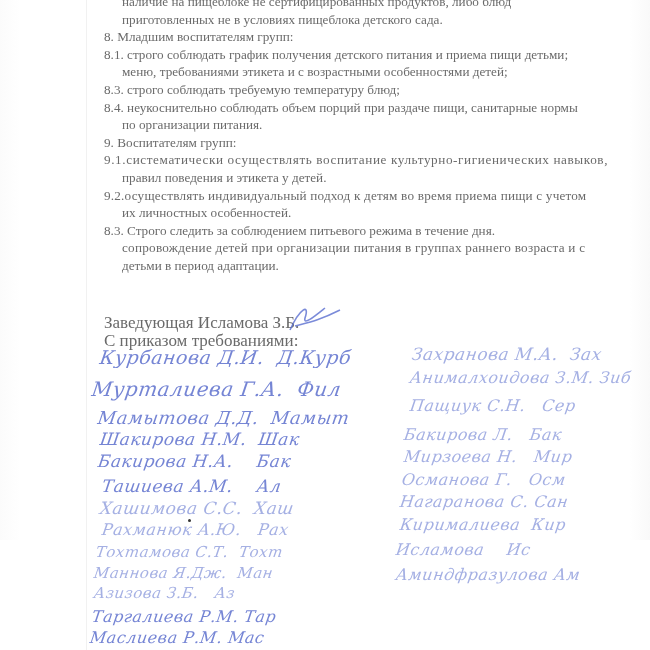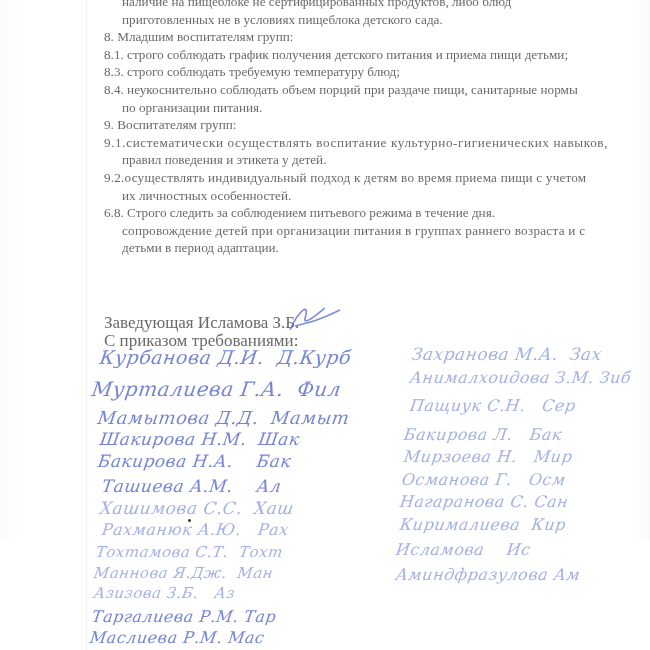--- a/index.html
+++ b/index.html
@@ -52,29 +52,30 @@
 <div class="page">
   <div class="fold"></div>
 
   <div class="printed">
     <div class="just indent">
         <span>наличие на пищеблоке не сертифицированных продуктов, либо блюд</span>
       </div>
     <div class="line indent">приготовленных не в условиях пищеблока детского сада.</div>
     <div class="line">8. Младшим воспитателям групп:</div>
     <div class="line">8.1. строго соблюдать график получения детского питания и приема пищи детьми;</div>
+    <div class="line indent">меню, требованиями этикета и  с возрастными особенностями  детей;</div>
     <div class="line">8.3. строго соблюдать требуемую температуру блюд;</div>
     <div class="line">8.4. неукоснительно соблюдать объем порций при раздаче пищи, санитарные нормы</div>
     <div class="line indent">по организации питания.</div>
     <div class="line">9. Воспитателям групп:</div>
     <div class="line" style="letter-spacing:0.6px">9.1.систематически осуществлять воспитание культурно-гигиенических навыков,</div>
     <div class="line indent">правил поведения и этикета у детей.</div>
     <div class="line" style="letter-spacing:0.2px">9.2.осуществлять индивидуальный подход к детям во время приема пищи с учетом</div>
     <div class="line indent">их личностных особенностей.</div>
-    <div class="line">6.8. Строго следить за соблюдением питьевого режима в течение дня.</div>
+    <div class="line">8.3. Строго следить за соблюдением питьевого режима в течение дня.</div>
     <div class="line indent" style="letter-spacing:0.25px">сопровождение детей при организации питания в группах раннего возраста и с</div>
     <div class="line indent">детьми в период адаптации.</div>
   </div>
 
   <div class="footer-text">
     <div>Заведующая Исламова З.Б.</div>
     <div>С приказом требованиями:</div>
   </div>
 
   <svg class="sig" style="left:285px;top:298px" width="60" height="40" viewBox="0 0 60 40">

